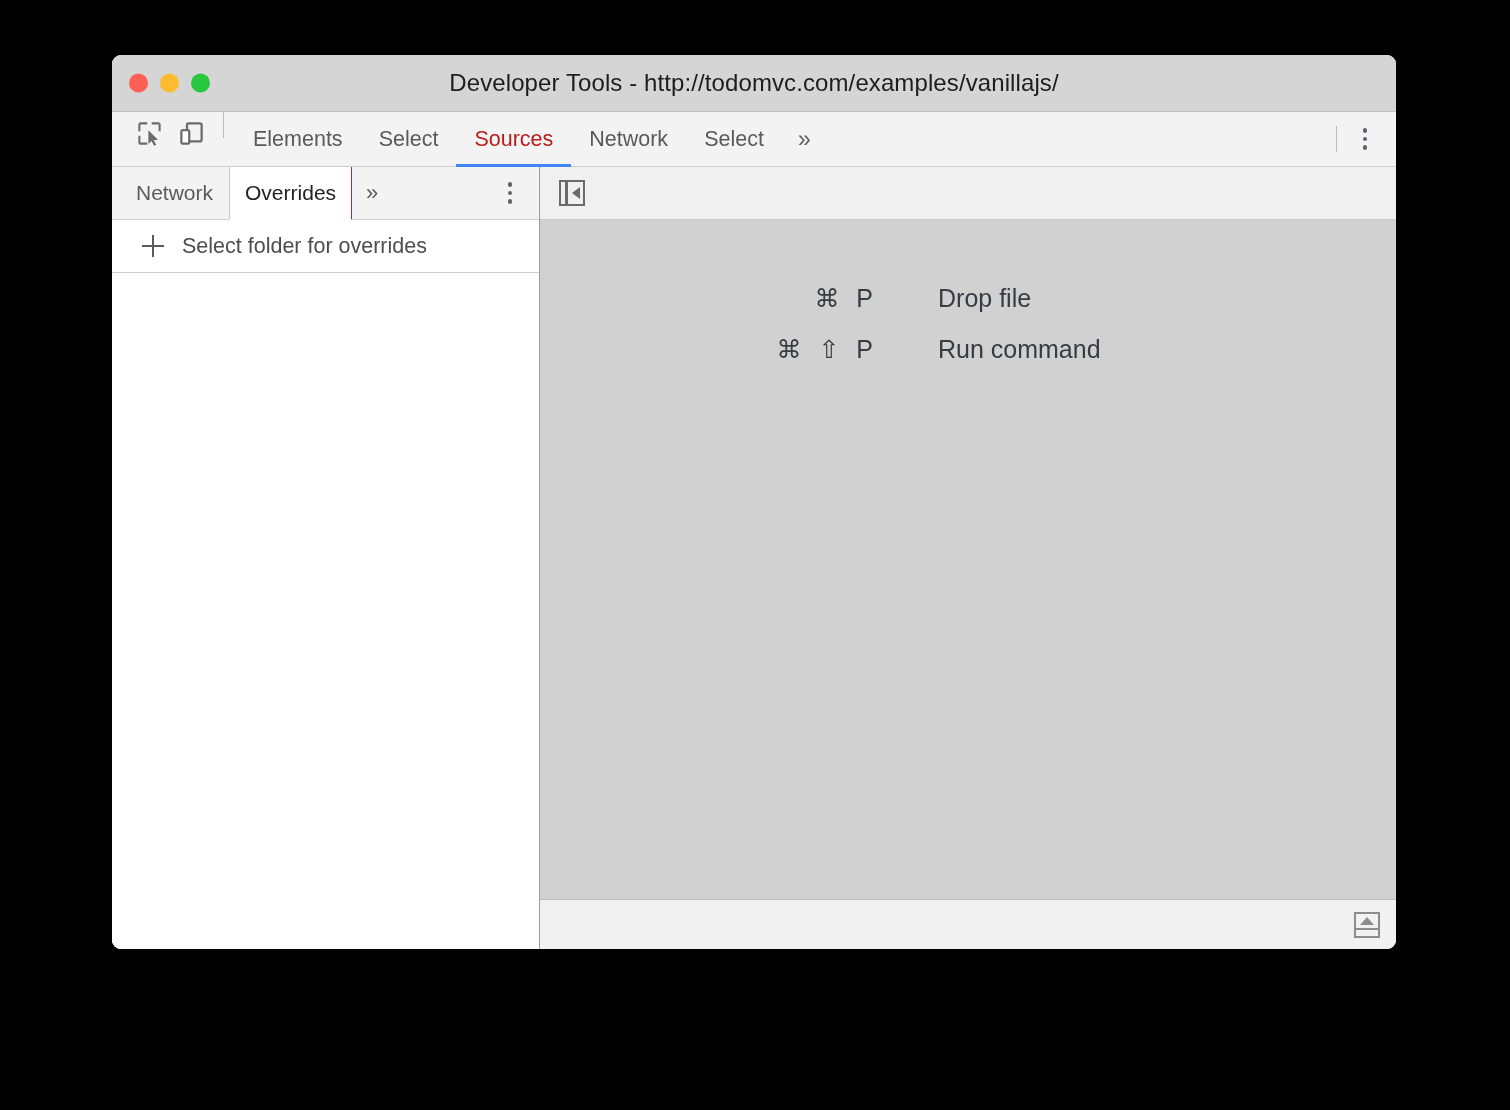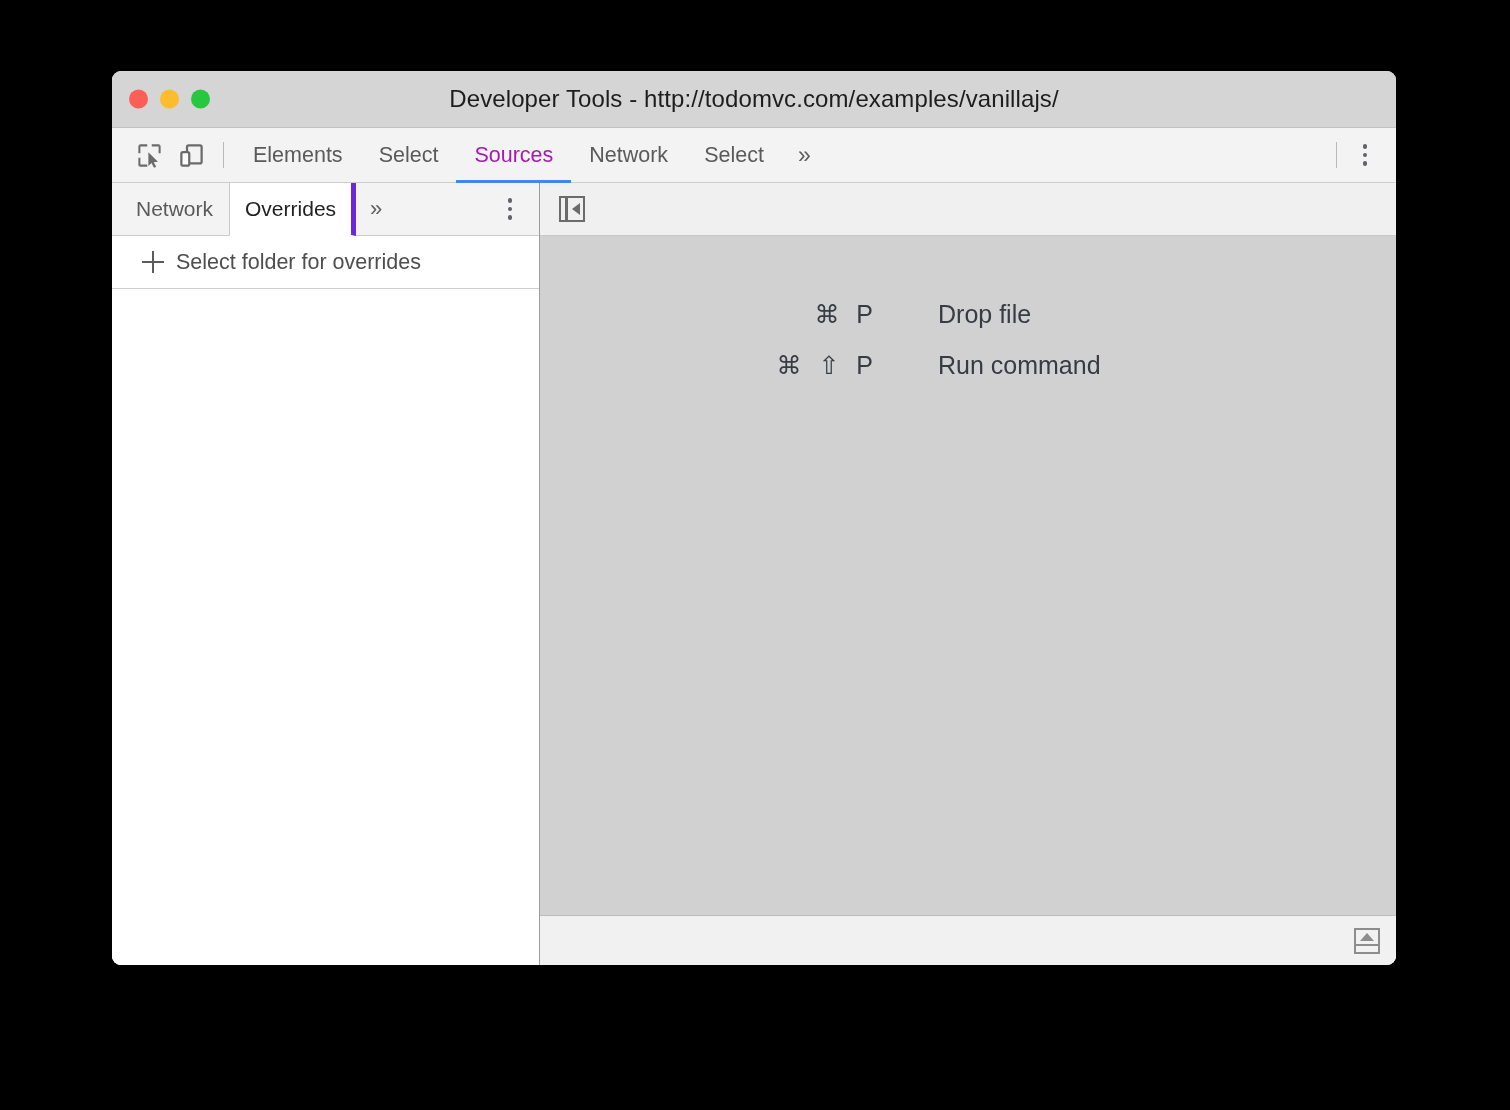--- a/index.html
+++ b/index.html
@@ -20,21 +20,20 @@
     position: absolute;
     left: 112px;
     top: 55px;
     width: 1284px;
     height: 894px;
     border-radius: 9px;
     overflow: hidden;
     background: #ffffff;
     display: flex;
     flex-direction: column;
-    margin-top: 16px;
   }
 
   
   .titlebar {
     position: relative;
     height: 56px;
     flex: 0 0 56px;
     background: #d5d5d5;
     border-bottom: 1px solid #c2c2c2;
     display: flex;
@@ -67,21 +66,20 @@
     white-space: nowrap;
   }
 
   
   .main-tabbar {
     position: relative;
     height: 55px;
     flex: 0 0 55px;
     background: #f3f3f3;
     display: flex;
-    align-items: center;
     border-bottom: 1px solid #cdcdcd;
     padding-left: 16px;
     box-sizing: border-box;
   }
   .tb-icon-btn {
     width: 42px;
     height: 42px;
     display: flex;
     align-items: center;
     justify-content: center;
@@ -103,21 +101,21 @@
     height: 100%;
     display: flex;
     align-items: center;
     padding: 0 18px;
     font-size: 21.5px;
     color: #5a5a5a;
     white-space: nowrap;
     cursor: default;
   }
   .main-tab.selected {
-    color: #a21caf;
+    color: #b91c1c;
   }
   .main-tab.selected::after {
     content: "";
     position: absolute;
     left: 0; right: 0;
     bottom: -1px;
     height: 3px;
     background: #4285f4;
   }
   .main-tab.chev {
@@ -187,21 +185,21 @@
     white-space: nowrap;
     cursor: default;
     box-sizing: border-box;
     border-left: 1px solid transparent;
     border-right: 1px solid transparent;
   }
   .nav-tab.selected {
     background: #ffffff;
     color: #222222;
     border-left: 1px solid #c9c9c9;
-    border-right: 5px solid #6d28d9;
+    border-right: 1px solid #6d28d9;
     margin-bottom: -1px;
     border-bottom: 1px solid #ffffff;
   }
   .nav-tab.chev {
     font-size: 22px;
     color: #5f5f5f;
     padding: 0 13px;
   }
   .nav-tabbar-right {
     margin-left: auto;
@@ -213,20 +211,21 @@
   .nav-add-row {
     height: 53px;
     flex: 0 0 53px;
     background: #ffffff;
     border-bottom: 1px solid #cfcfcf;
     display: flex;
     align-items: center;
     padding-left: 30px;
     box-sizing: border-box;
     cursor: default;
+    gap: 6px;
   }
   .plus-icon {
     width: 22px;
     height: 22px;
     position: relative;
     margin-right: 12px;
     flex: 0 0 22px;
   }
   .plus-icon::before, .plus-icon::after {
     content: "";

